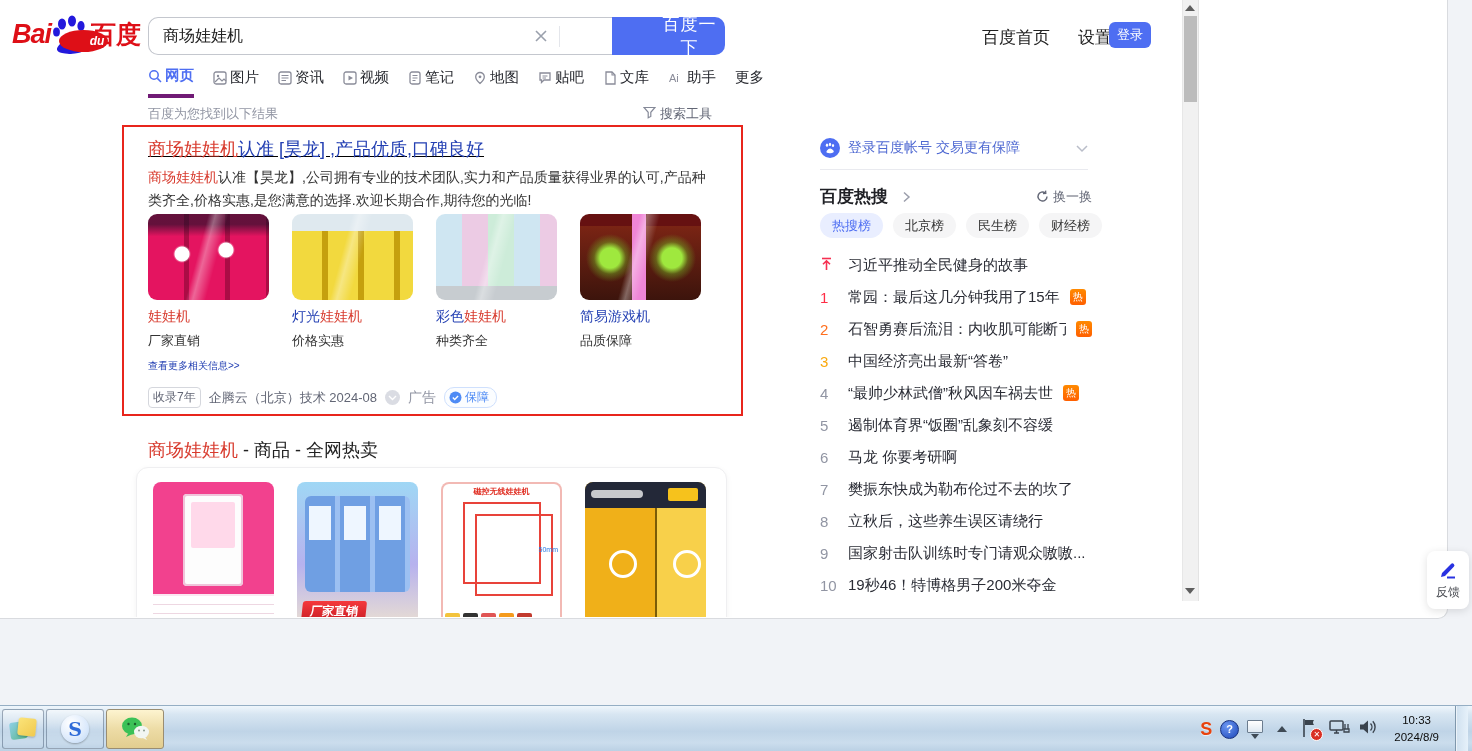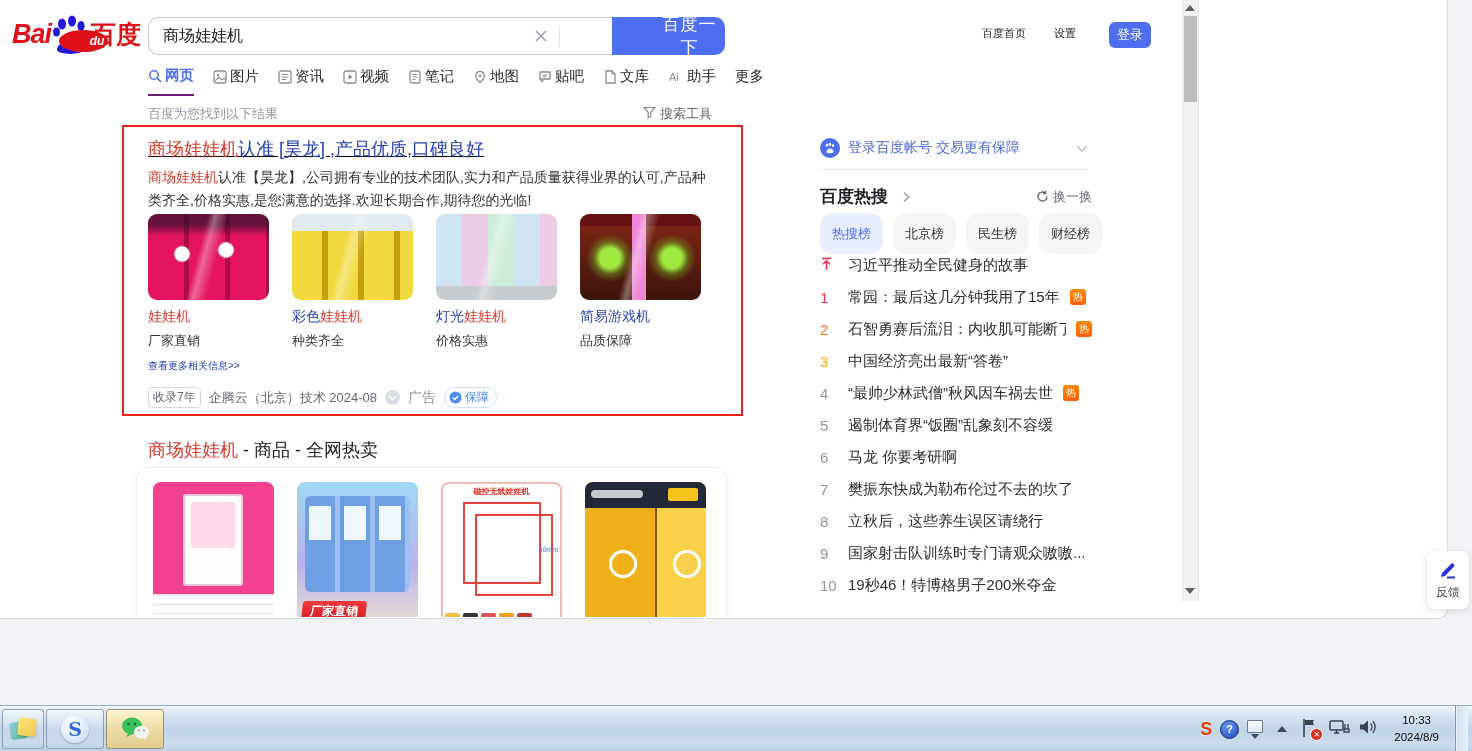--- a/index.html
+++ b/index.html
@@ -18,28 +18,28 @@
   .logo-cn{font-size:25px;font-weight:bold;color:#de0f17;}
   .search-bar{position:absolute;left:148px;top:17px;width:464px;height:38px;background:#fff;
     border:1px solid #c4c7ce;border-right:none;border-radius:10px 0 0 10px;box-sizing:border-box;}
   .search-input{position:absolute;left:0;top:0;width:370px;height:36px;border:none;outline:none;
     font-size:16px;color:#222;padding:0 0 0 14px;background:transparent;font-family:inherit;}
   .clear-x{position:absolute;left:382px;top:8px;width:20px;height:20px;cursor:pointer;}
   .search-divider{position:absolute;left:410px;top:8px;width:1px;height:21px;background:#e4e6eb;}
   .search-btn{position:absolute;left:612px;top:17px;width:113px;height:38px;background:#4e6ef2;color:#fff;
     font-size:17px;border:none;border-radius:0 10px 10px 0;cursor:pointer;display:flex;align-items:center;justify-content:center;letter-spacing:1px;padding-left:48px;}
   .topnav{position:absolute;right:300px;top:26px;display:flex;align-items:center;gap:28px;}
-  .topnav a{font-size:11px;color:#222;text-decoration:none;cursor:pointer;}
+  .topnav a{font-size:17px;color:#222;text-decoration:none;cursor:pointer;}
   .login-btn{position:absolute;left:1109px;top:22px;width:42px;height:26px;background:#4e6ef2;color:#fff;
     font-size:13px;border-radius:6px;display:flex;align-items:center;justify-content:center;cursor:pointer;}
   
   .tabs{position:absolute;left:148px;top:66px;display:flex;gap:19px;align-items:center;}
   .tab{display:flex;align-items:center;gap:3px;font-size:14.5px;color:#27292f;cursor:pointer;padding-bottom:9px;}
   .tab .ticon{display:flex;align-items:center;}
-  .tab.active{color:#4e6ef2;font-weight:bold;border-bottom:2px solid #701a75;}
+  .tab.active{color:#4e6ef2;font-weight:bold;border-bottom:4px solid #701a75;}
   .info-row{position:absolute;left:148px;top:105px;width:564px;display:flex;justify-content:space-between;}
   .info-left{font-size:13px;color:#9195a3;}
   .tools{font-size:13px;color:#626675;display:flex;gap:4px;align-items:center;cursor:pointer;}
   
   .anno-box{position:absolute;left:122px;top:125px;width:617px;height:287px;border:2px solid #e8251c;
     pointer-events:none;z-index:6;}
   
   .r-title{position:absolute;left:148px;top:137px;font-size:18px;cursor:pointer;text-decoration:underline;}
   .em{color:#d83b2e;}
   .blue{color:#2440b3;margin-top:12px;}
@@ -110,21 +110,21 @@
   .p4 .mid{position:absolute;left:58%;top:26px;width:2px;bottom:0;background:#7a5c08;}
   
   .side-login{position:absolute;left:820px;top:138px;width:268px;display:flex;align-items:center;gap:8px;cursor:pointer;}
   .paw-badge{width:20px;height:20px;border-radius:50%;background:#4e6ef2;display:flex;align-items:center;justify-content:center;}
   .side-login-text{font-size:14px;color:#4f69d2;flex:1;}
   .side-divider{position:absolute;left:820px;top:169px;width:268px;height:1px;background:#e9eaef;}
   .hot-header{position:absolute;left:820px;top:185px;width:272px;display:flex;align-items:center;}
   .hot-title{font-size:17px;font-weight:bold;color:#1f2025;display:flex;align-items:center;gap:14px;cursor:pointer;}
   .refresh{margin-left:auto;font-size:13px;color:#626675;display:flex;align-items:center;gap:4px;cursor:pointer;}
   .hot-tabs{position:absolute;left:820px;top:213px;display:flex;gap:10px;}
-  .hot-tab{height:25px;padding:8px 12px;border-radius:13px;background:#f5f5f6;color:#333;font-size:13px;
+  .hot-tab{height:25px;padding:0 12px;border-radius:13px;background:#f5f5f6;color:#333;font-size:13px;
     display:flex;align-items:center;cursor:pointer;}
   .hot-tab.active{background:#e9eeff;color:#4e6ef2;}
   .hot-list{position:absolute;left:820px;top:249px;width:272px;}
   .hot-item{height:32px;display:flex;align-items:center;gap:10px;cursor:pointer;}
   .rank{width:18px;font-size:15px;text-align:left;flex:none;}
   .rk1{color:#fe2d46;} .rk2{color:#ff6f1e;} .rk3{color:#faa90e;} .rkg{color:#9195a3;}
   .hot-text{font-size:15px;color:#2a2c35;white-space:nowrap;overflow:hidden;}
   .hot-badge{flex:none;width:16px;height:16px;border-radius:3px;background:linear-gradient(180deg,#ff8a00,#ff5f00);
     color:#fff;font-size:10px;display:flex;align-items:center;justify-content:center;}
   
@@ -328,26 +328,26 @@
           <div class="glass"></div>
         </div>
     </div>
 
     <div class="caps">
       <div class="cap">
         <div class="cap-title"><span class="blue"></span><span class="em">娃娃机</span></div>
         <div class="cap-sub">厂家直销</div>
       </div>
       <div class="cap">
+        <div class="cap-title"><span class="blue">灯光</span><span class="em">娃娃机</span></div>
+        <div class="cap-sub">价格实惠</div>
+      </div>
+      <div class="cap">
         <div class="cap-title"><span class="blue">彩色</span><span class="em">娃娃机</span></div>
         <div class="cap-sub">种类齐全</div>
-      </div>
-      <div class="cap">
-        <div class="cap-title"><span class="blue">灯光</span><span class="em">娃娃机</span></div>
-        <div class="cap-sub">价格实惠</div>
       </div>
       <div class="cap">
         <div class="cap-title"><span class="blue">简易游戏机</span><span class="em"></span></div>
         <div class="cap-sub">品质保障</div>
       </div>
     </div>
 
     <div class="more-link">查看更多相关信息&gt;&gt;</div>
 
     <div class="meta-row">

